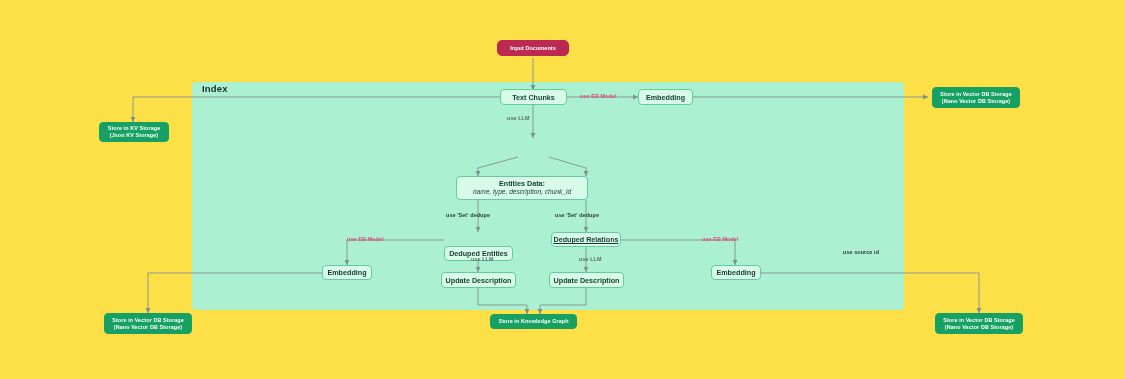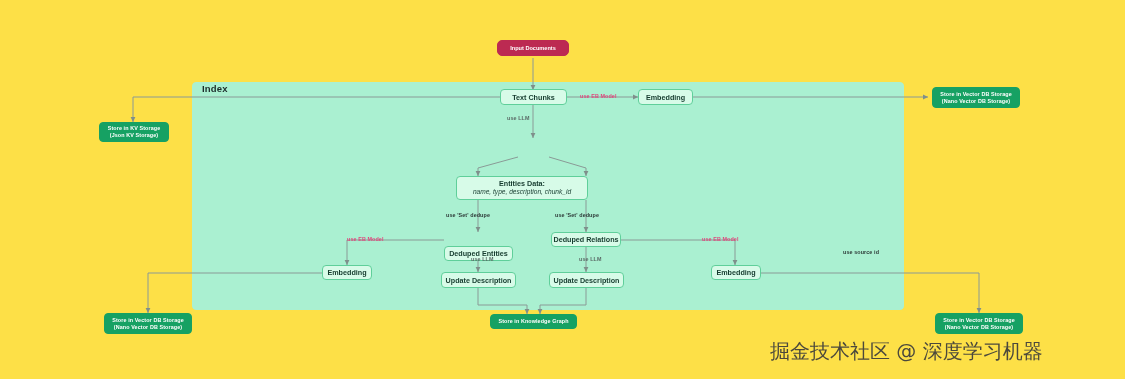--- a/index.html
+++ b/index.html
@@ -195,21 +195,21 @@
   <div class="node mint" style="left:424px; top:176px; width:132px; height:24px;margin-left:32px;">
     <span>Entities Data:</span>
     <span class="sub">name, type, description, chunk_id</span>
   </div>
 
 
   <div class="node mint" style="left:444px; top:232px; width:69px; height:15px;margin-top:14px;">
     <span>Deduped Entities</span>
   </div>
 
-  <div class="node mint" style="left:551px; top:232px; width:70px; height:15px;">
+  <div class="node mint" style="left:551px; top:232px; width:70px; height:15px;text-decoration:underline;">
     <span>Deduped Relations</span>
   </div>
 
   <div class="node mint" style="left:322px; top:265px; width:50px; height:15px;">
     <span>Embedding</span>
   </div>
 
   <div class="node mint" style="left:711px; top:265px; width:50px; height:15px;">
     <span>Embedding</span>
   </div>
@@ -247,15 +247,14 @@
   <div class="elabel pink" style="left:347px; top:236px;">use EB Model</div>
 
   <div class="elabel pink" style="left:702px; top:236px;">use EB Model</div>
 
   <div class="elabel" style="left:471px; top:256px;">use LLM</div>
 
   <div class="elabel" style="left:579px; top:256px;">use LLM</div>
 
   <div class="elabel dark" style="left:843px; top:249px;">use source id</div>
 
-  <div class="watermark">掘金技术社区 @ 深度学习机器</div>
 
 </div>
 
 </body></html>

